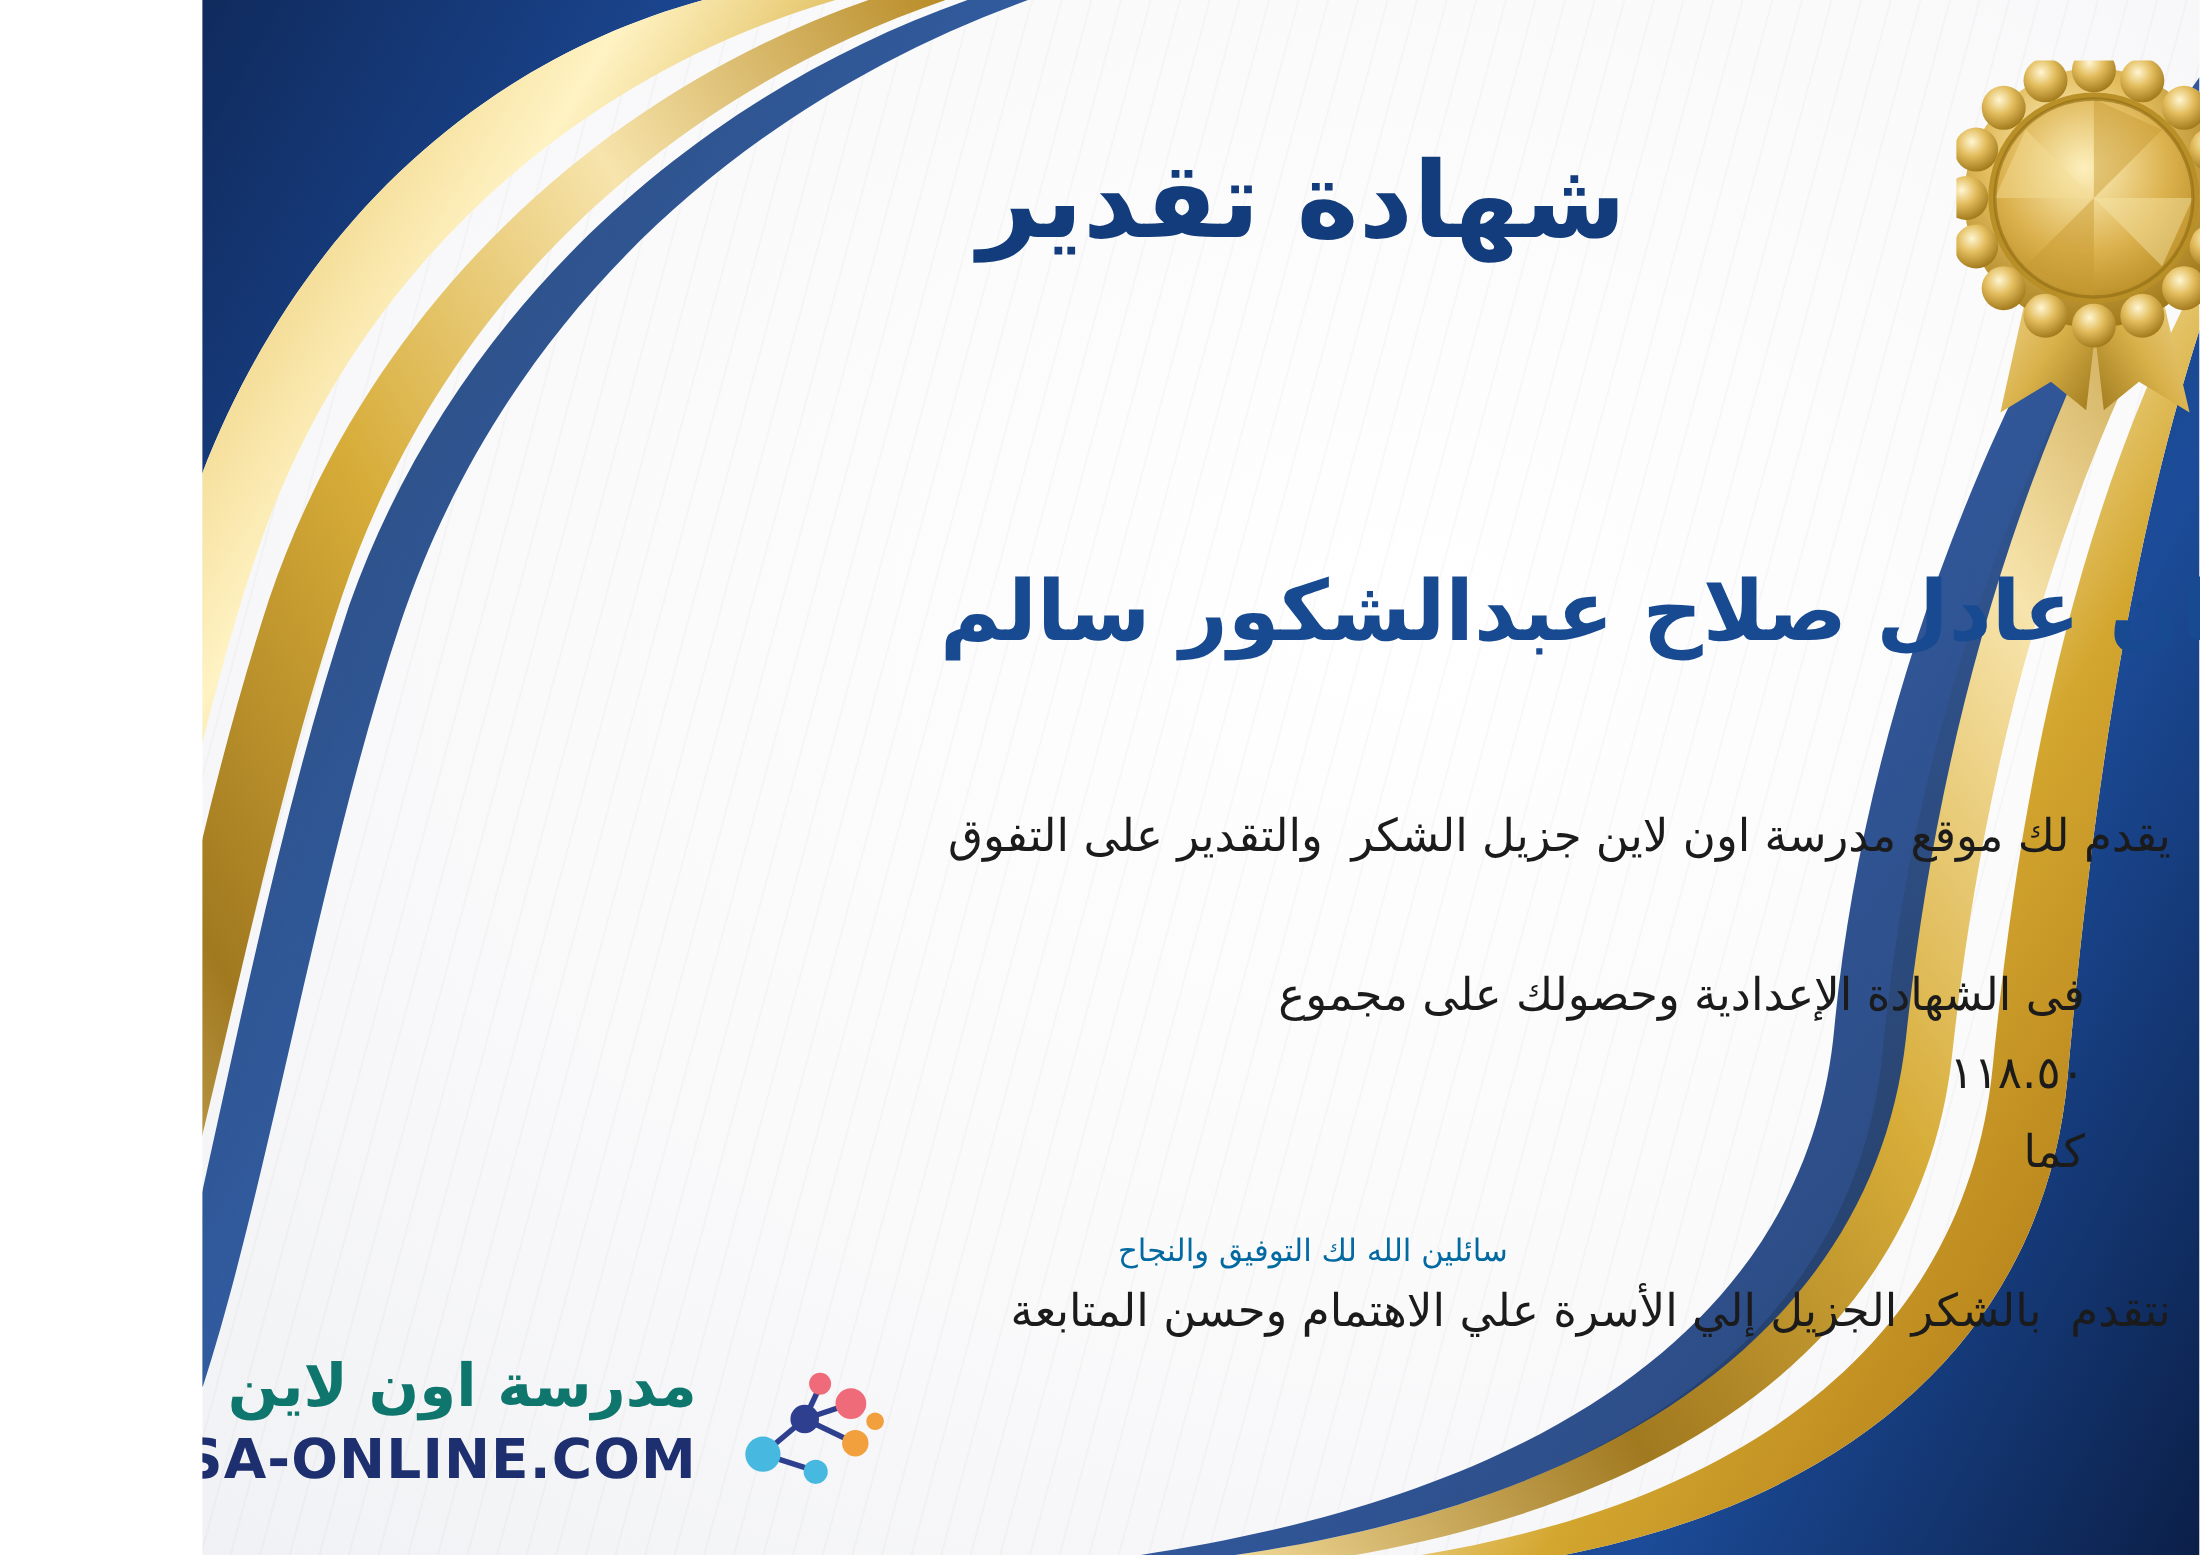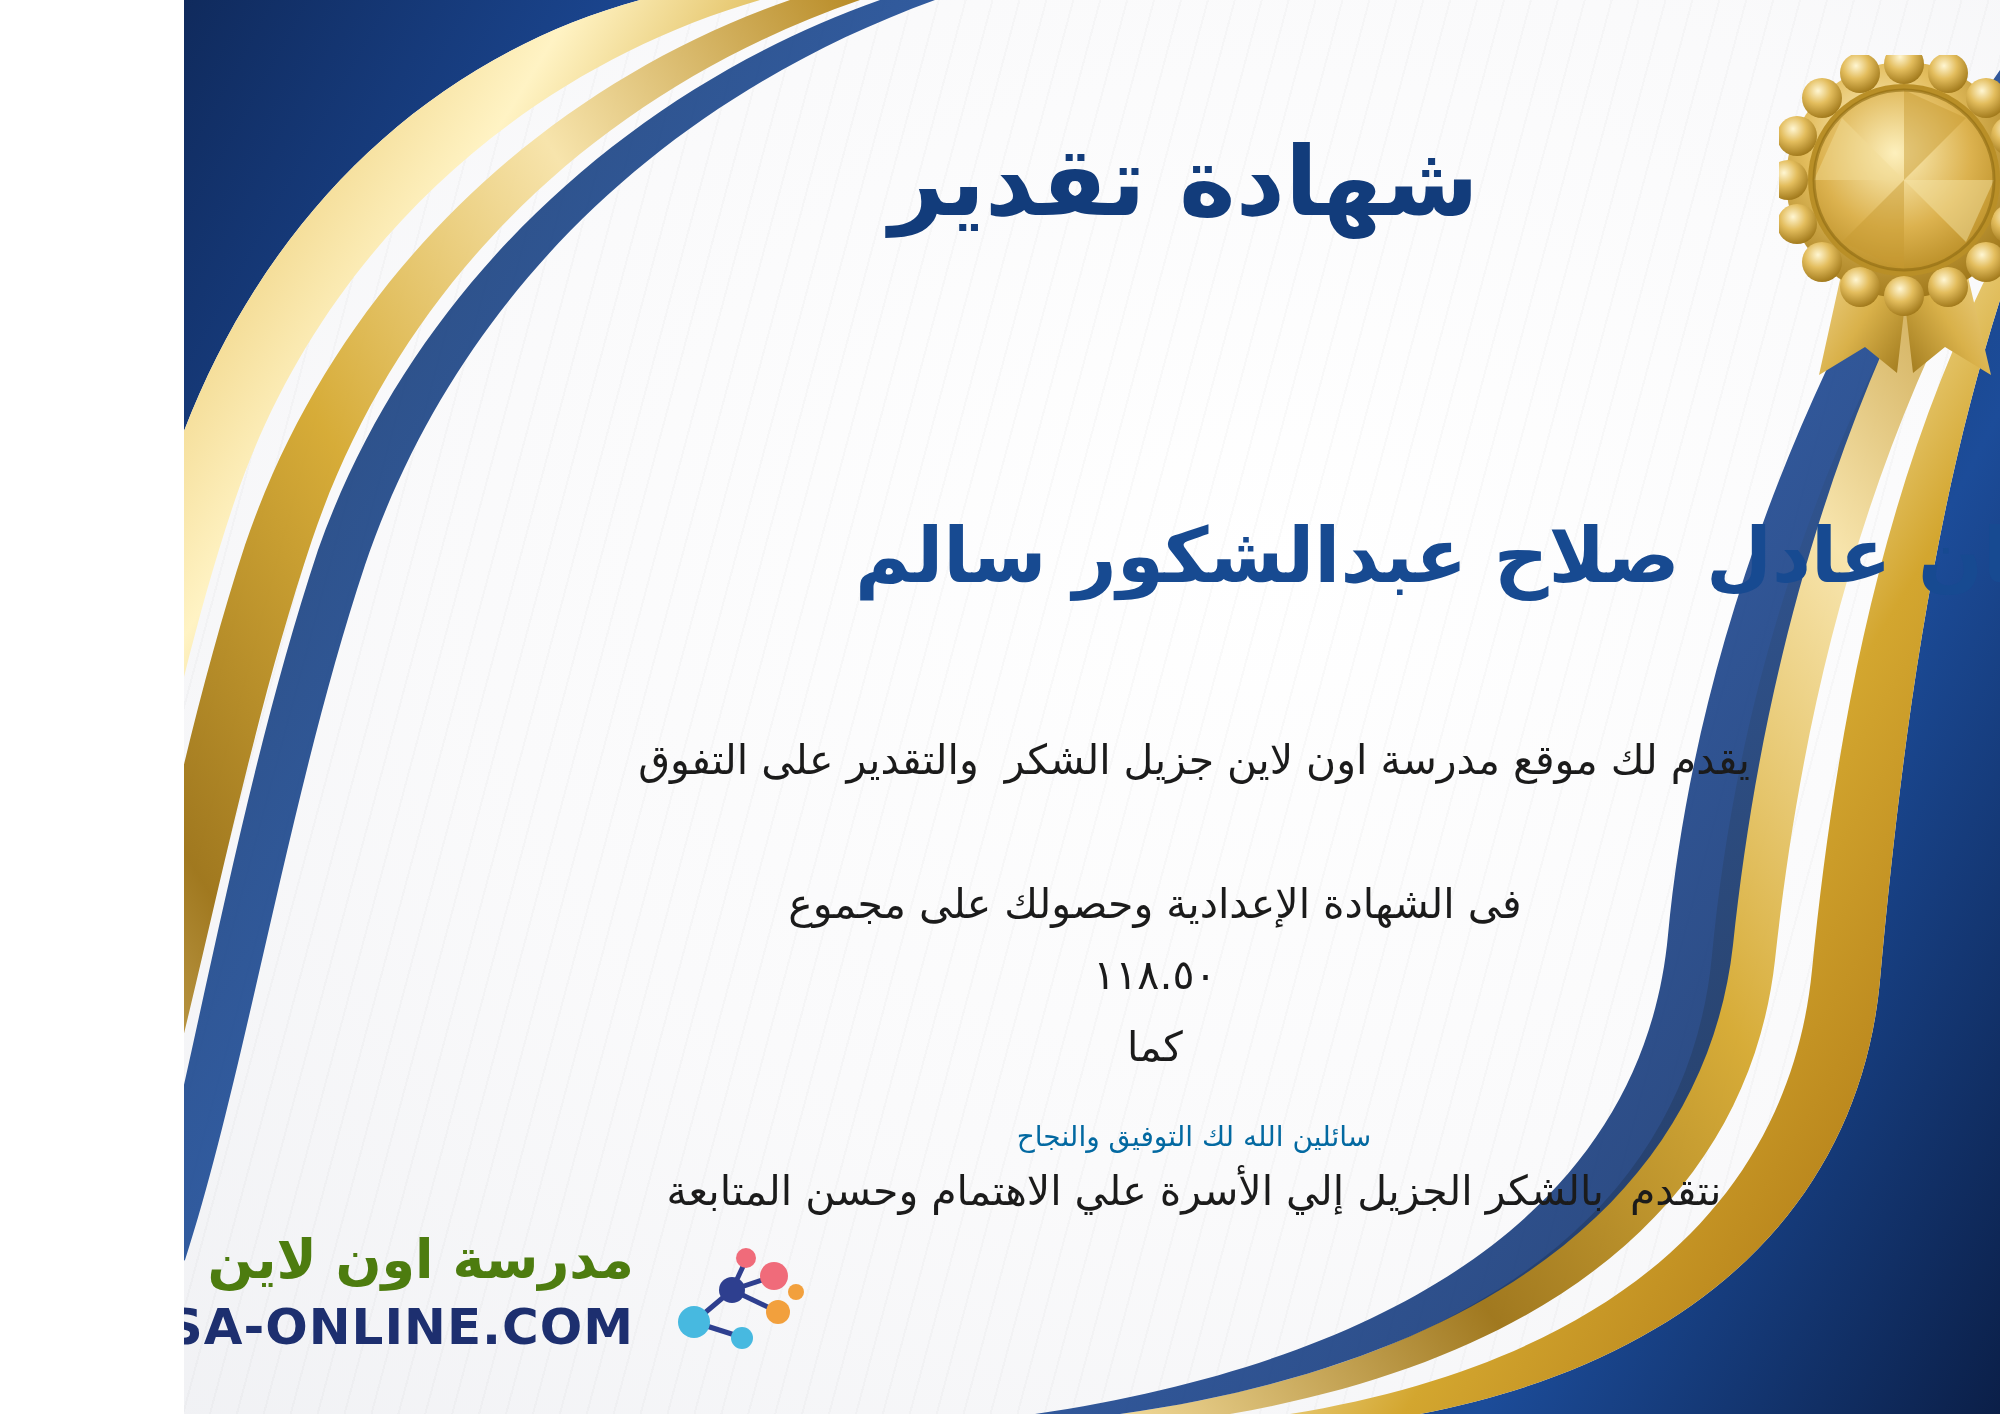--- a/index.html
+++ b/index.html
@@ -87,21 +87,21 @@
     color: #174a91;
     direction: rtl;
     line-height: 1.2;
   }
 
   .body-text {
     position: absolute;
     top: 725px;
     left: 230px;
     width: 1560px;
-    text-align: center;
+    text-align: right;
     font-size: 41px;
     color: #1b1b1b;
     direction: rtl;
     line-height: 1.75;
     font-weight: 400;
   }
   .body-line {
     display: block;
     white-space: pre-wrap;
   }
@@ -129,21 +129,21 @@
     width: 600px;
     height: 170px;
     direction: rtl;
   }
   .brand-ar {
     position: absolute;
     right: 180px;
     top: 6px;
     font-size: 54px;
     font-weight: 700;
-    color: #4d7c0f;
+    color: #0f766e;
     white-space: nowrap;
     direction: rtl;
   }
   .brand-url {
     position: absolute;
     right: 180px;
     top: 76px;
     font-size: 50px;
     font-weight: 700;
     color: #1d2f6f;

